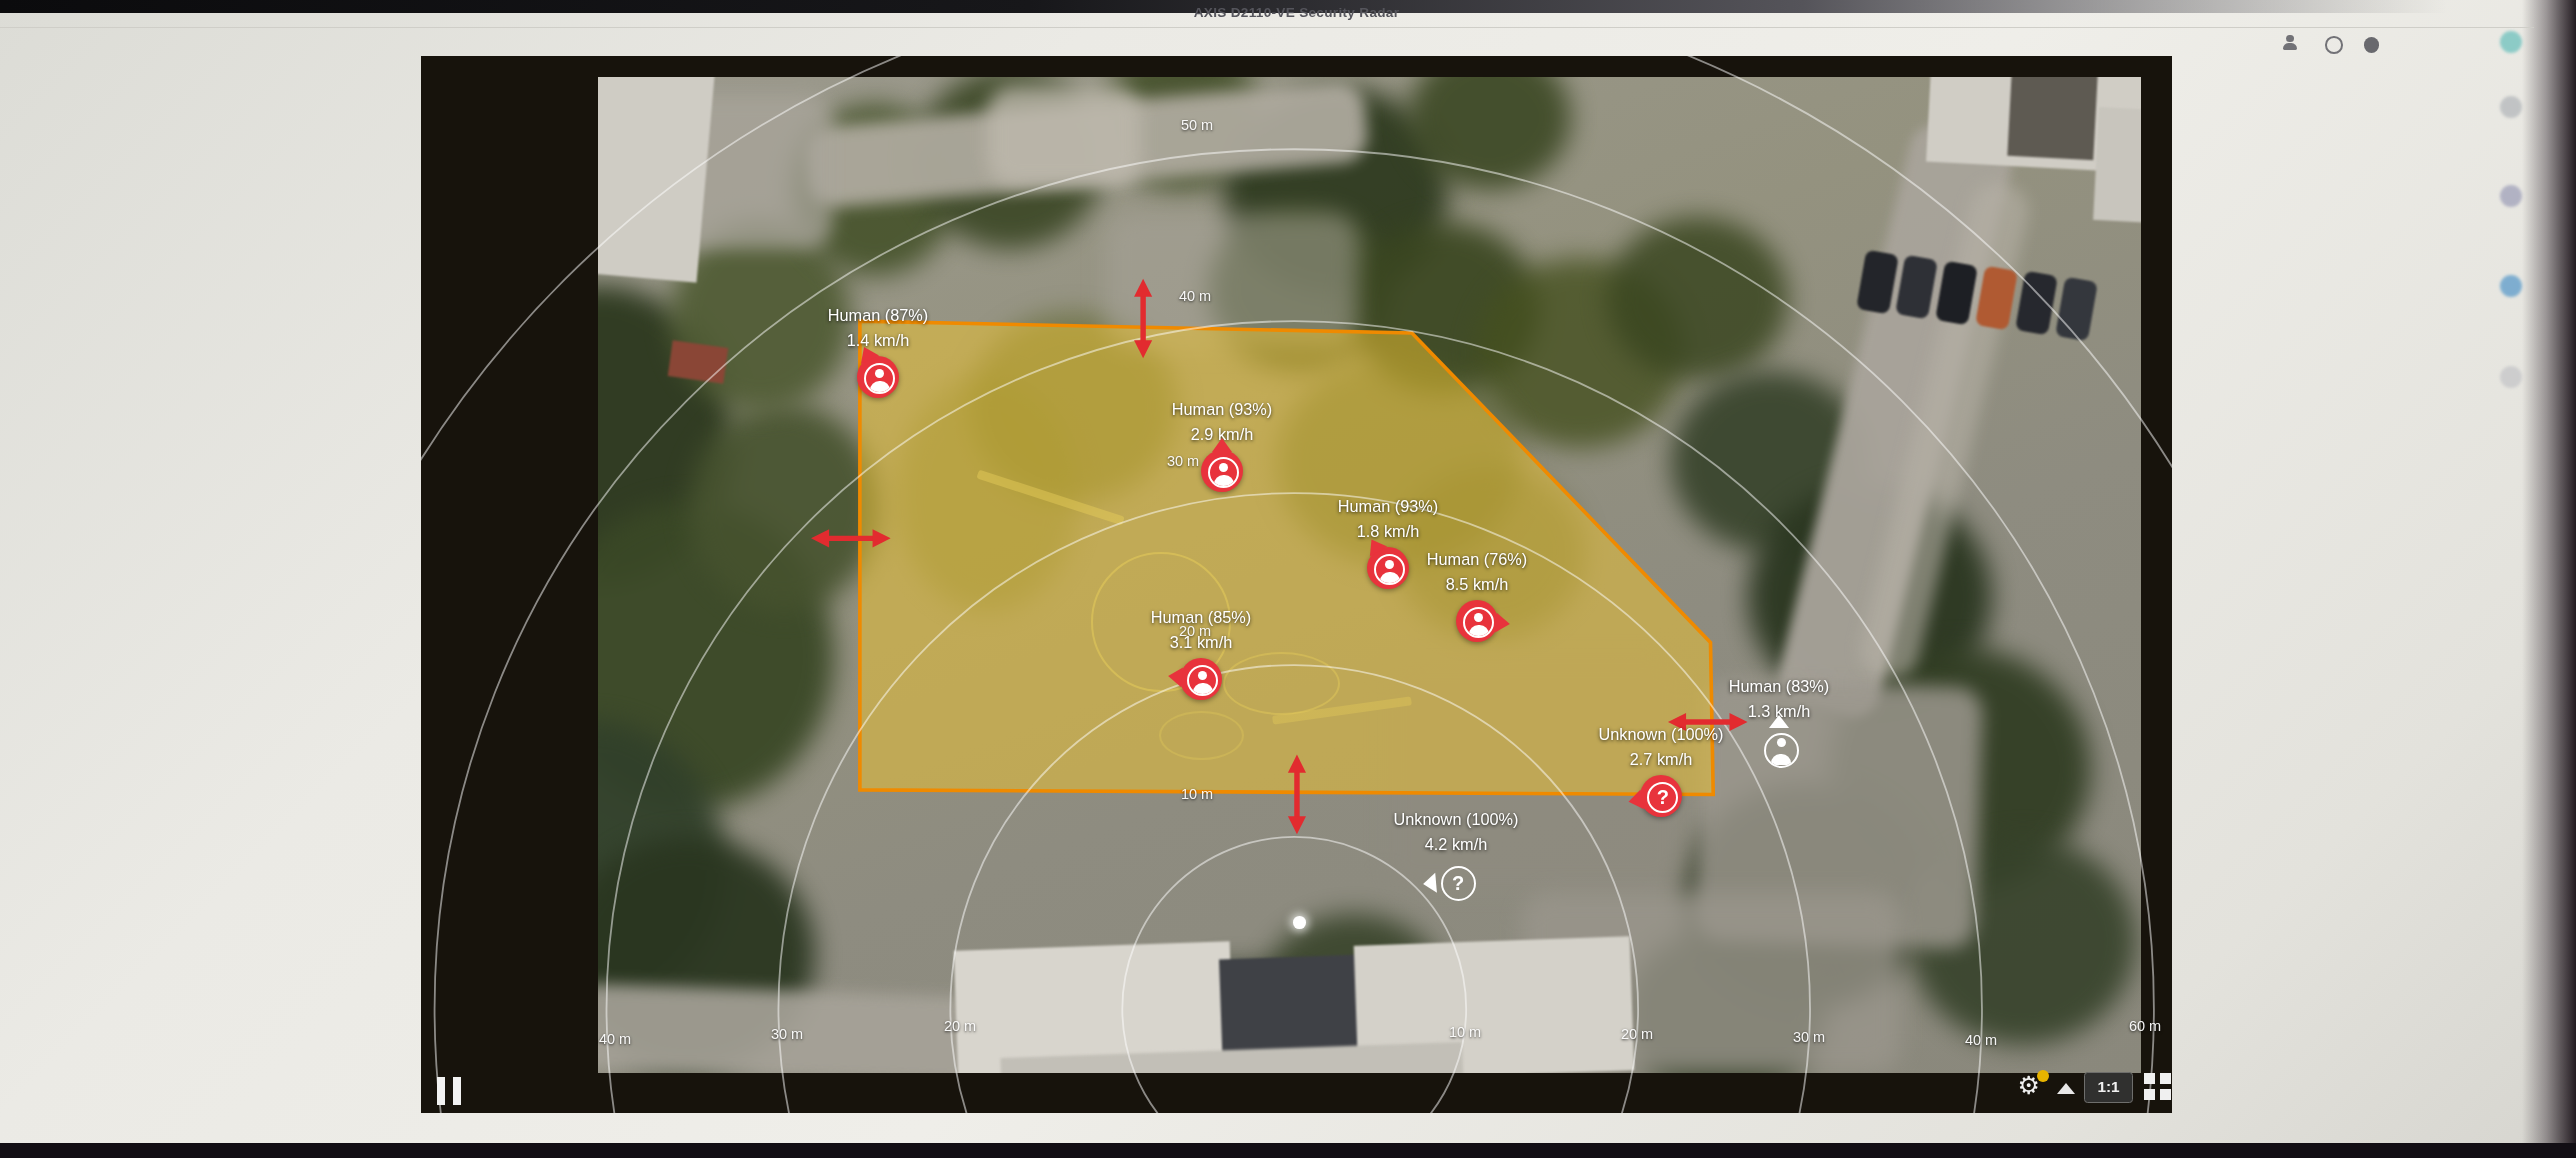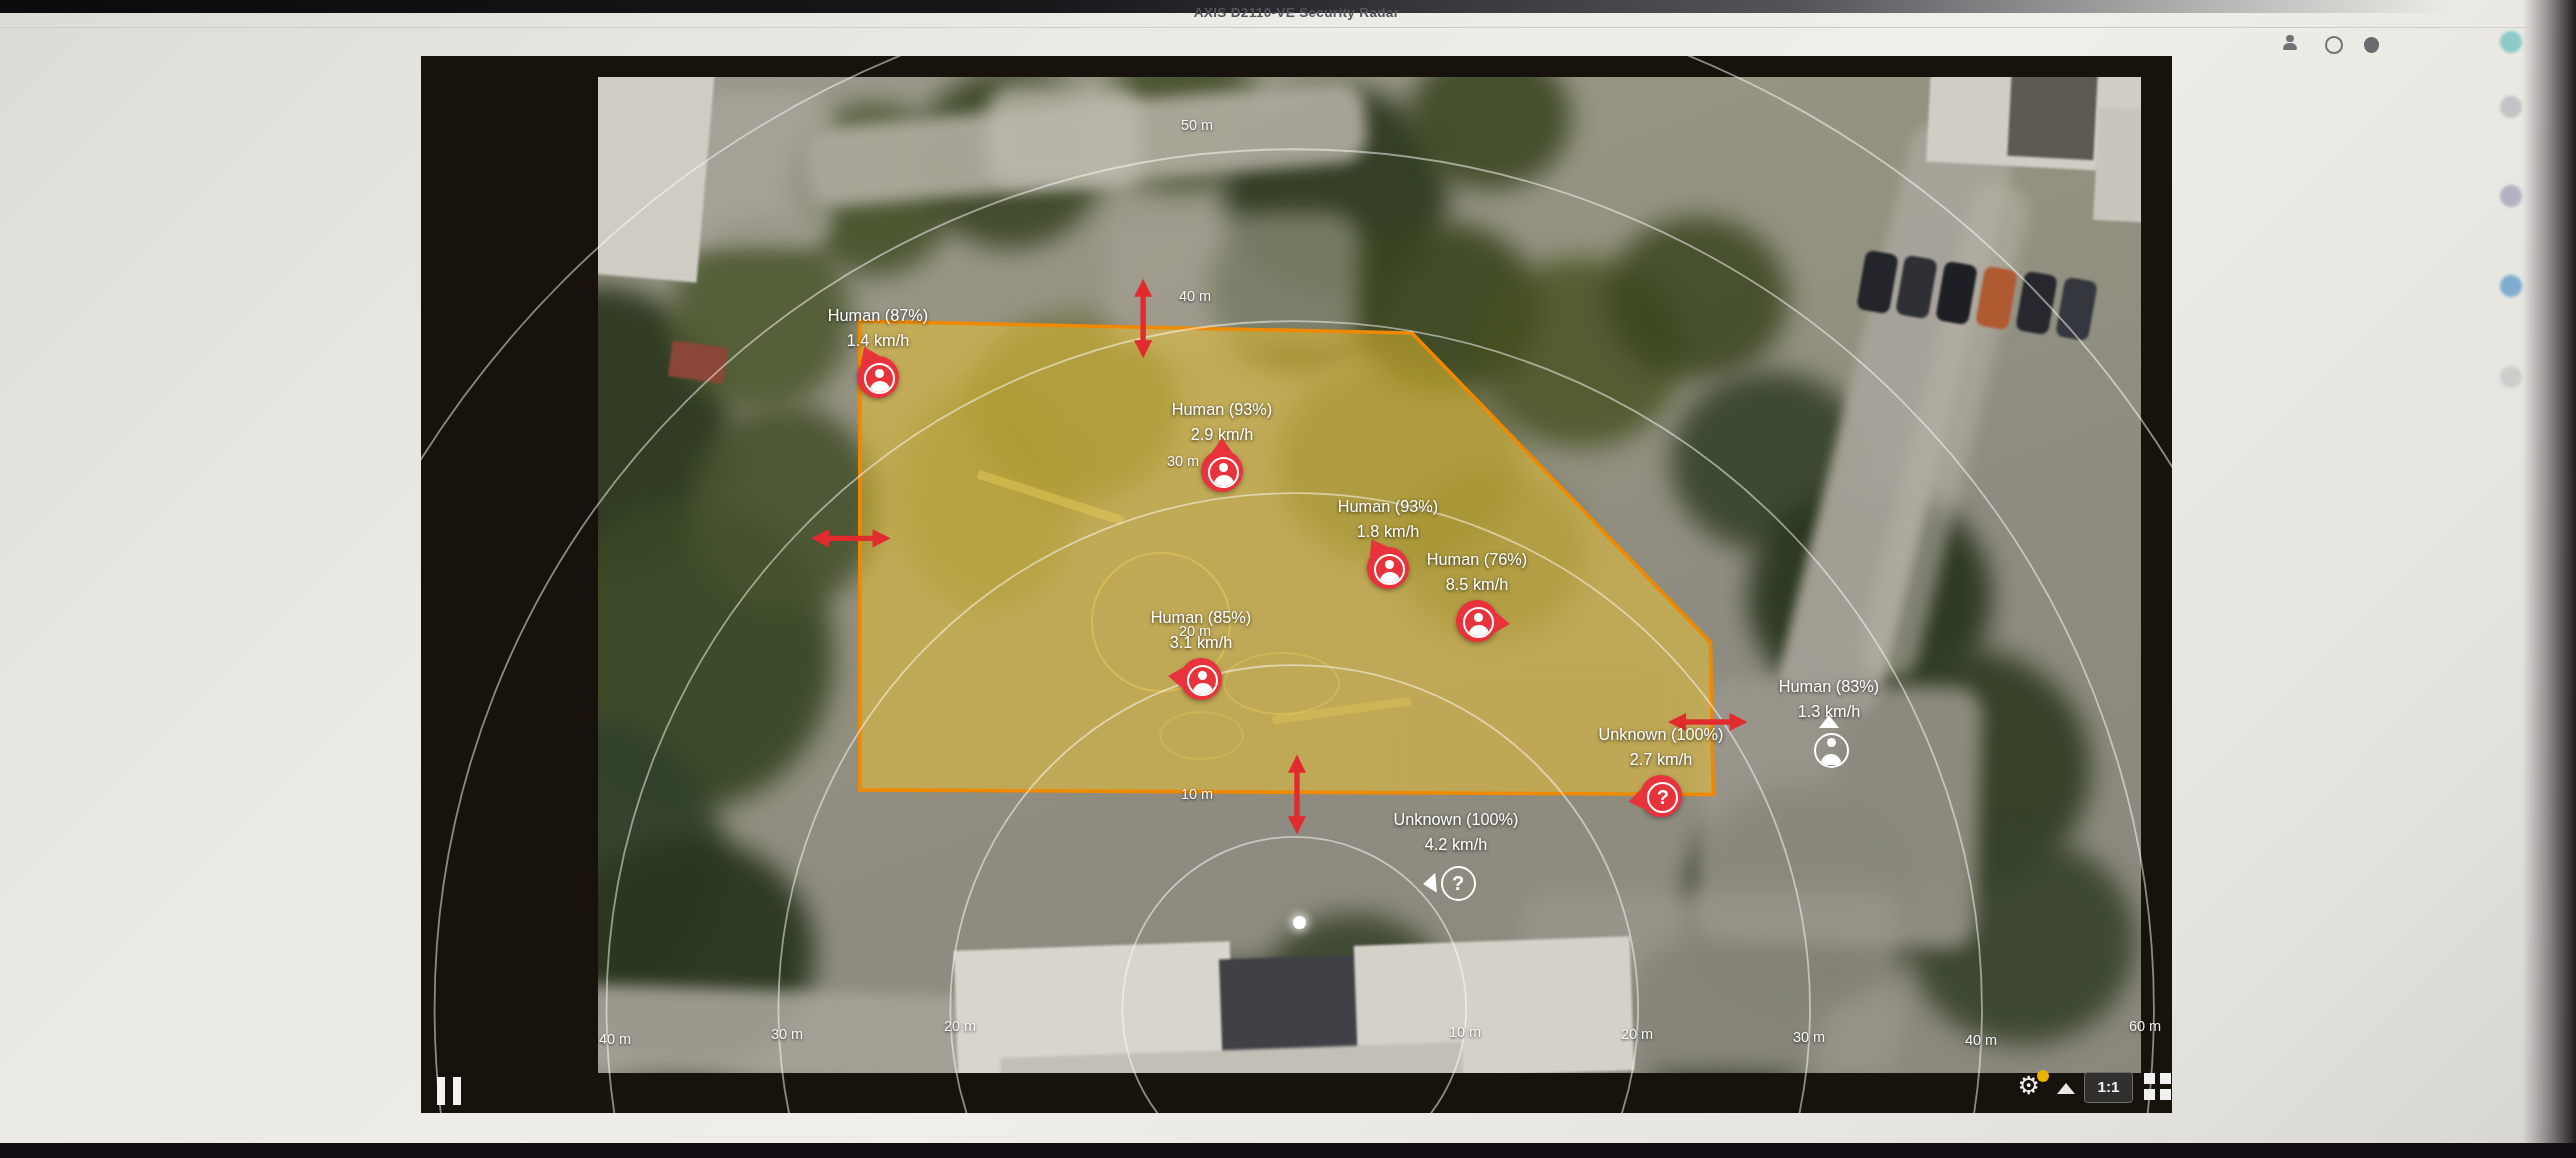--- a/index.html
+++ b/index.html
@@ -304,21 +304,21 @@
         </div>
         <div class="pin alarm">
           <div class="tailwrap" style="transform: rotate(-100deg);">
             <div class="tail red"></div>
           </div>
           <div class="iring">
             <div class="qmark">?</div>
           </div>
         </div>
       </div>
-      <div class="det" style="left: 1408px; top: 692px;">
+      <div class="det" style="left: 1358px; top: 692px;">
         <div class="det-label">
           <div>Human (83%)</div>
           <div>1.3 km/h</div>
         </div>
         <div class="pin neutral">
           <div class="tailwrap" style="transform: rotate(0deg);">
             <div class="tail white"></div>
           </div>
           <div class="iring">
             <div class="phead"></div>

